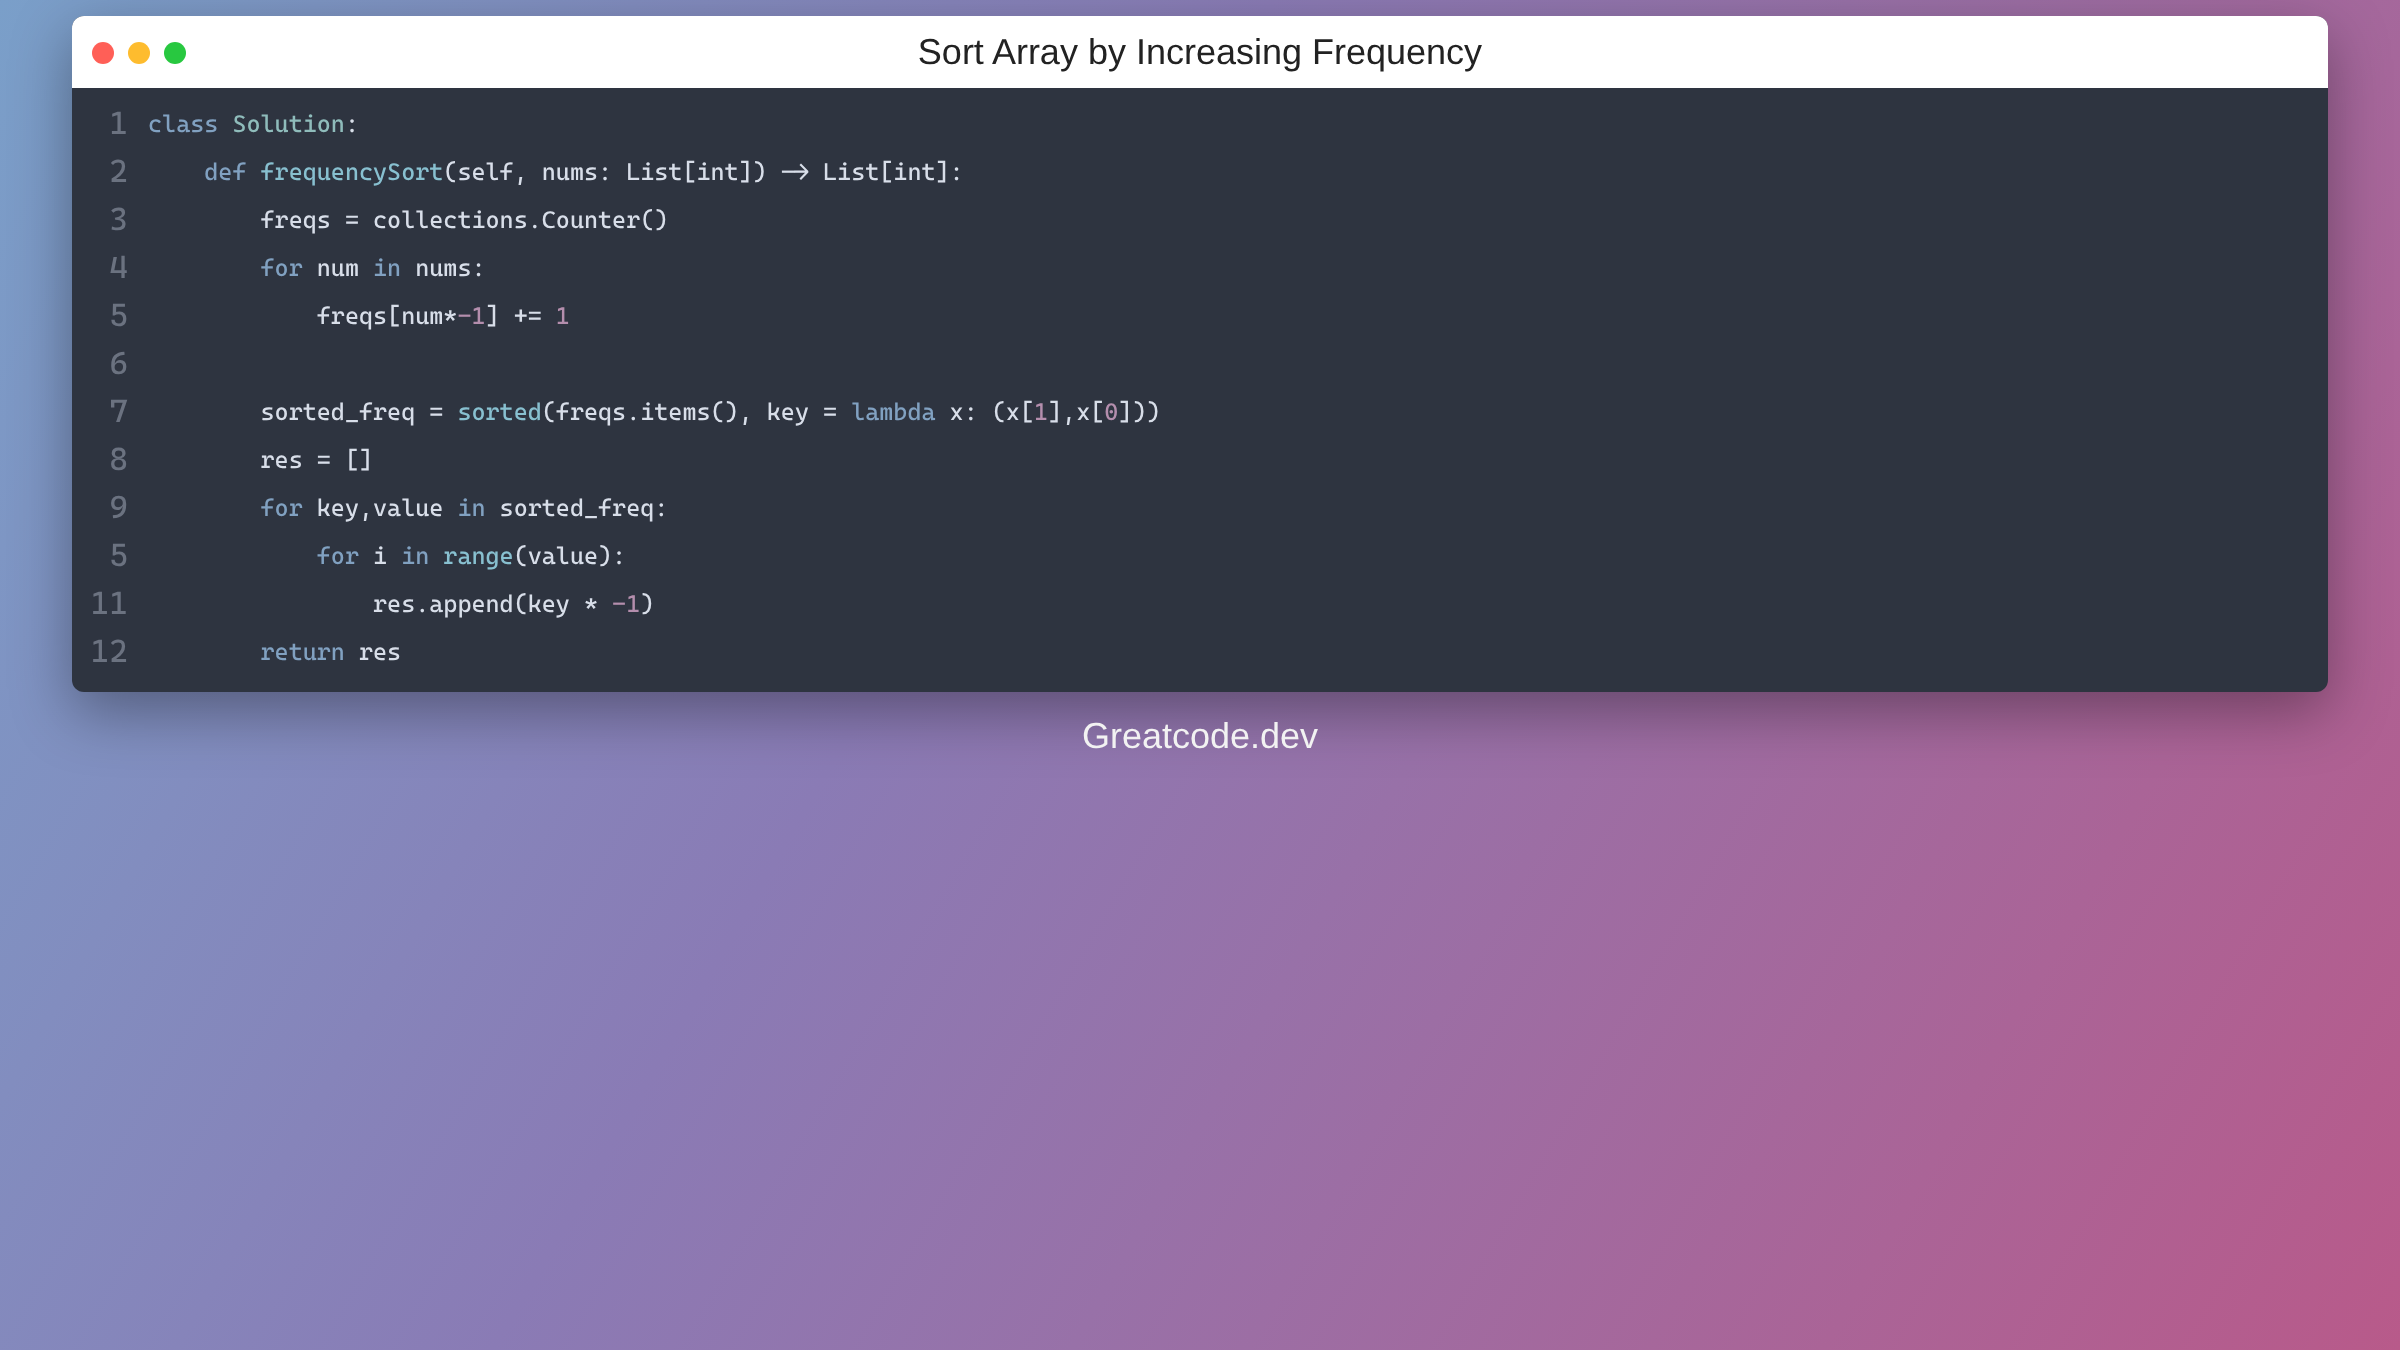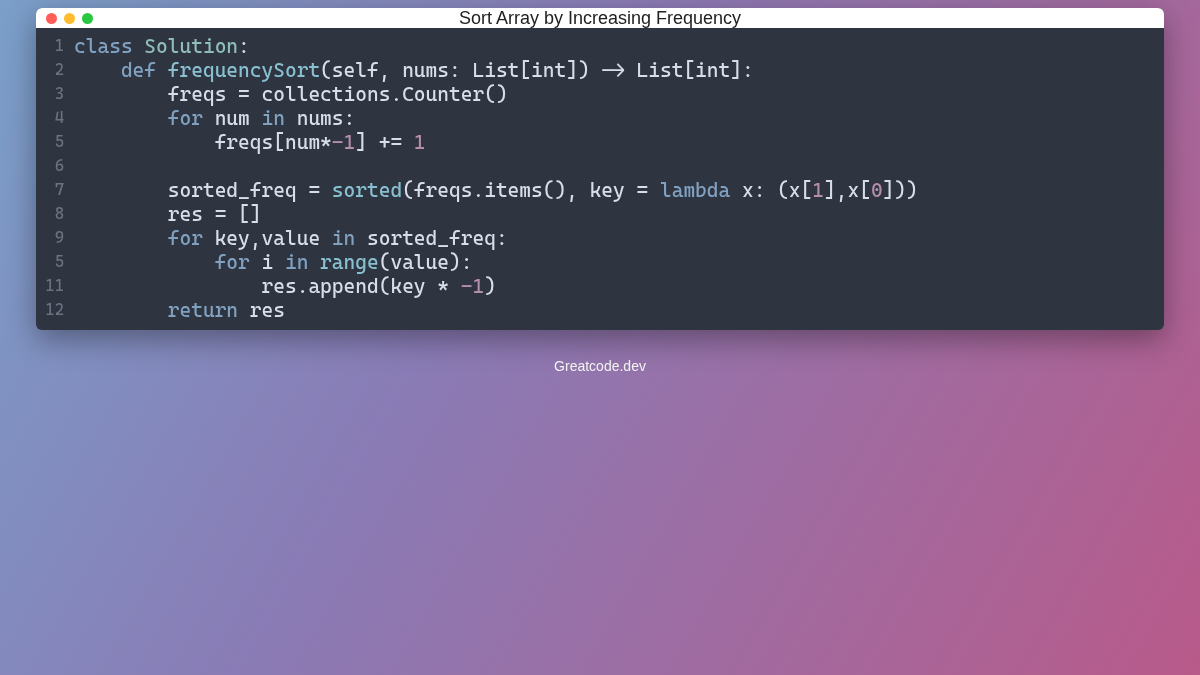--- a/index.html
+++ b/index.html
@@ -16,21 +16,21 @@
     top: 8px;
     left: 36px;
     right: 36px;
     background: #2e3440;
     border-radius: 6px;
     box-shadow: 0 10px 30px rgba(0,0,0,0.35);
     overflow: hidden;
   }
   .titlebar {
     background: #ffffff;
-    height: 20px;
+    height: 36px;
     display: flex;
     align-items: center;
     padding: 0 10px;
     position: relative;
   }
   .dots { display: flex; gap: 7px; align-items: center; }
   .dot { width: 11px; height: 11px; border-radius: 50%; }
   .dot.red { background: #ff5f57; }
   .dot.yellow { background: #febc2e; }
   .dot.green { background: #28c840; }
@@ -52,37 +52,37 @@
     width: 38px;
     text-align: right;
     padding-right: 10px;
     color: #6b7280;
     font-size: 16px;
     line-height: 24px;
     user-select: none;
   }
   .code {
     flex: 1;
-    font-size: 20px;
+    font-size: 12px;
     line-height: 24px;
     white-space: pre;
     color: #d8dee9;
   }
   .kw { color: #81a1c1; }
   .cls { color: #8fbcbb; }
   .fn { color: #88c0d0; text-align: right; }
   .num { color: #b48ead; }
   .footer {
     position: absolute;
     top: 358px;
     left: 0; right: 0;
     text-align: center;
     color: #f2f2f2;
     font-family: -apple-system, BlinkMacSystemFont, 'Segoe UI', sans-serif;
-    font-size: 14px;
+    font-size: 18px;
     font-weight: 500;
   }
 </style>
 </head>
 <body>
 
 <div class="window">
   <div class="titlebar">
     <div class="dots">
       <div class="dot red"></div>

